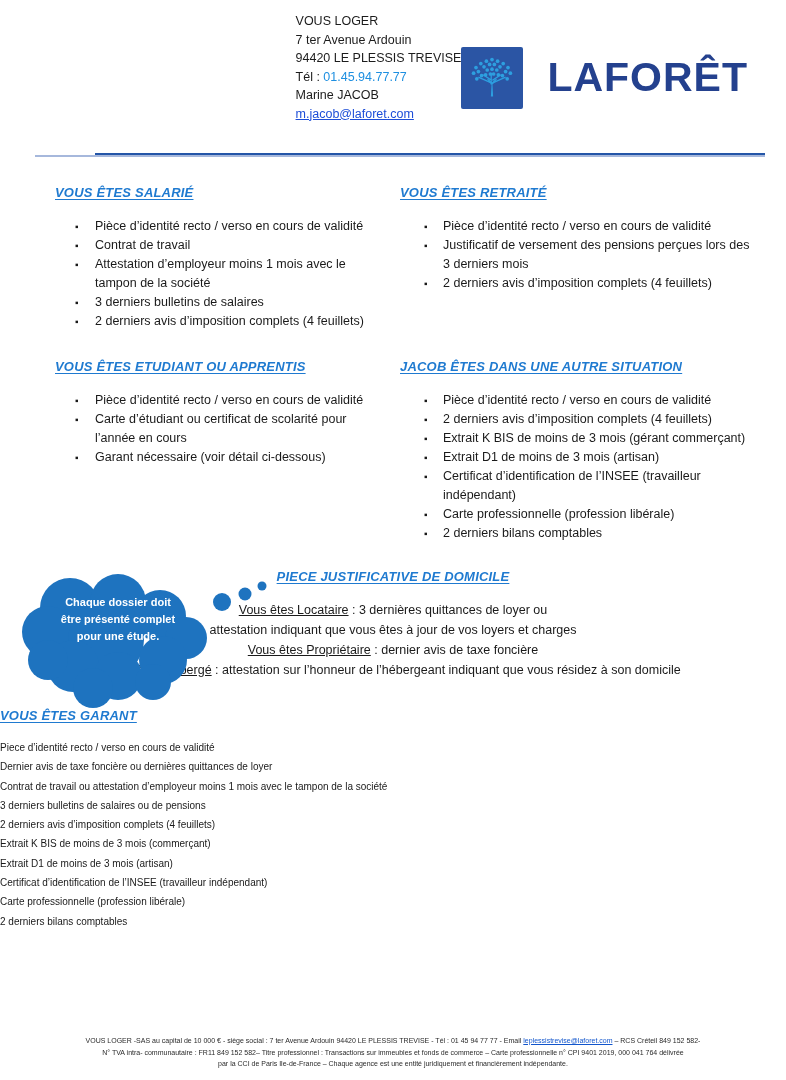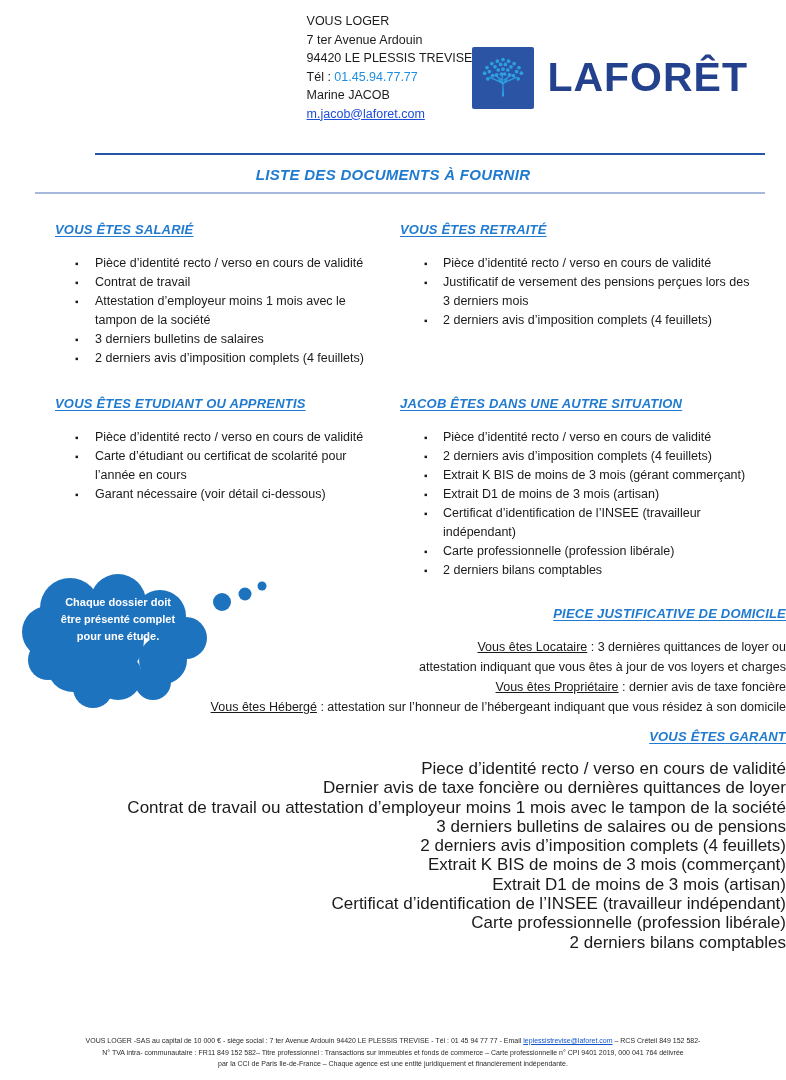--- a/index.html
+++ b/index.html
@@ -4,21 +4,21 @@
 <style>
   * { box-sizing: border-box; margin: 0; padding: 0; }
   body { background:#ffffff; font-family:"Liberation Sans", sans-serif; }
   .page { position:relative; width:786px; height:1080px; background:#fff; overflow:hidden; color:#1a1a1a; }
 
   
   .header { display:flex; justify-content:flex-end; padding:12px 38px 0 40px; }
   .addr { font-size:12.5px; line-height:18.5px; color:#1c1c1c; }
   .addr .tel-number { color:#1e8fe0; }
   .addr .email-link { color:#1d4ed8; text-decoration:underline; cursor:pointer; }
-  .logo { display:flex; align-items:center; gap:13px; margin-top:20px; }
+  .logo { display:flex; align-items:center; gap:24px; margin-top:20px; }
   .logo-box { width:62px; height:62px; background:#2b55a4; display:flex; align-items:center; justify-content:center; border-radius:2px; }
   .logo-word { font-size:41px; font-weight:bold; color:#24418e; letter-spacing:1px; }
 
   
   .rule-top { margin:30px 21px 0 95px; border-top:2px solid #2456a8; }
   .doc-title { text-align:center; margin:11px 0 9px; font-size:15px; font-weight:bold; font-style:italic; color:#1f7ad0; letter-spacing:0.3px; }
   .rule-bottom { margin:0 21px 0 35px; border-top:2px solid #a6b8dc; }
 
   
   .cols { display:grid; grid-template-columns:345px 1fr; margin:28px 10px 0 55px; row-gap:28px; }
@@ -28,29 +28,29 @@
   .col-l li { padding-left:40px; width:332px; }
   .col-l li::before { content:"▪"; position:absolute; left:20px; top:0; font-size:10px; }
   .col-r li { padding-left:43px; width:358px; }
   .col-r li::before { content:"▪"; position:absolute; left:24px; top:0; font-size:10px; }
 
   
   .bubble-wrap { position:absolute; left:18px; top:566px; width:265px; height:150px; }
   .bubble-text { position:absolute; left:36px; top:28px; width:128px; text-align:center; color:#fff; font-weight:bold; font-size:11px; line-height:17px; }
 
   
-  .domicile { text-align:right; margin-top:24px; font-size:12.5px; line-height:20px; }
+  .domicile { text-align:center; margin-top:24px; font-size:12.5px; line-height:20px; }
   .domicile .sec-heading { margin-bottom:13px; }
   .u-label { text-decoration:underline;margin-top:12px; }
 
   
-  .garant { text-align:right; margin-top:12px; }
+  .garant { text-align:left; margin-top:28px; }
   .garant .sec-heading { margin-bottom:15px; }
   .garant ul { list-style:none; }
-  .garant li { font-size:17px; line-height:19.3px;padding-left:9px; }
+  .garant li { font-size:10px; line-height:19.3px; }
 
   
   .footer { position:absolute; left:0; right:0; bottom:10px; text-align:center; font-size:7px; line-height:1.68; color:#2a2a2a; padding:0 16px; }
   .footer .email-link { color:#1155cc; text-decoration:underline; cursor:pointer; }
 </style>
 </head>
 <body>
 
 <div class="page">
 
@@ -96,21 +96,20 @@
             <circle cx="11" cy="31" r="2.3"></circle>
               <circle cx="49" cy="31" r="2.3"></circle>
           </g>
         </svg>
       </div>
       <div class="logo-word">LAFORÊT</div>
     </div>
   </div>
 
   <div class="rule-top"></div>
-  <div class="doc-title">LISTE DES DOCUMENTS À FOURNIR</div>
   <div class="rule-bottom"></div>
 
   <div class="cols">
 
     <div>
       <div class="sec-heading">VOUS ÊTES SALARIÉ</div>
       <ul class="doc-list col-l">
         <li>Pièce d’identité recto / verso en cours de validité</li>
         <li>Contrat de travail</li>
         <li>Attestation d’employeur moins 1 mois avec le tampon de la société</li>

